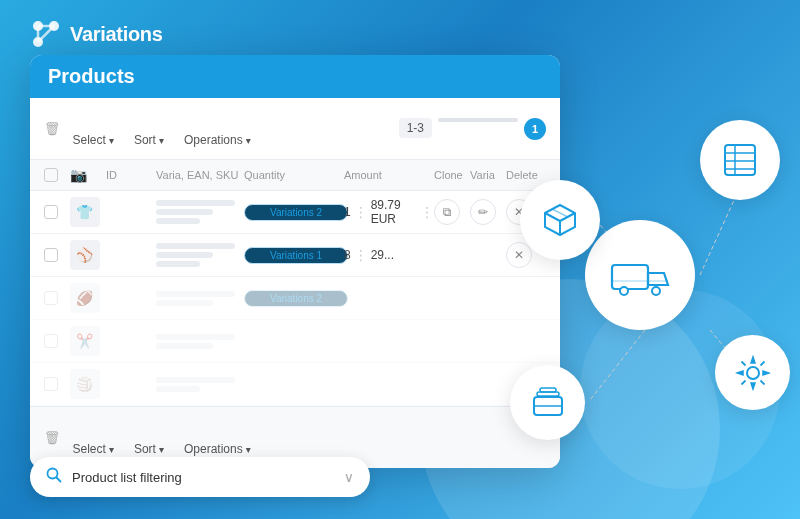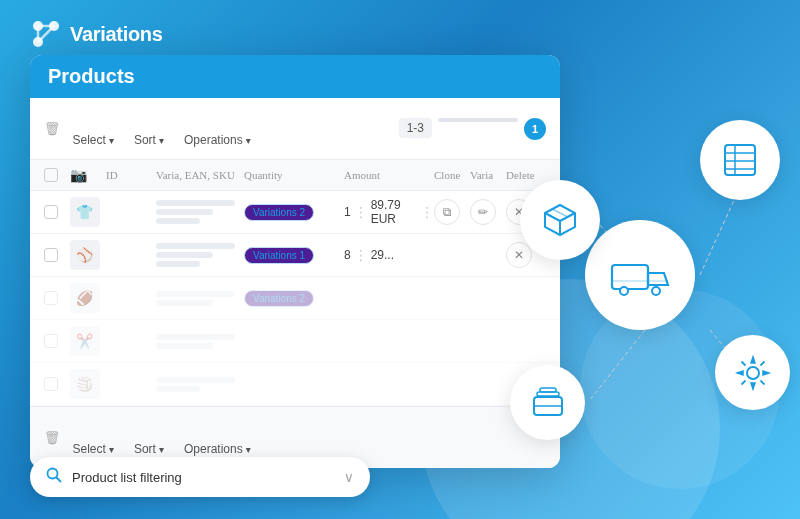--- a/index.html
+++ b/index.html
@@ -127,21 +127,20 @@
       display: grid;
       grid-template-columns: 26px 36px 50px 1fr 100px 90px 36px 36px 40px;
       padding: 6px 14px;
       border-bottom: 1px solid #e8ecf0;
       align-items: center;
     }
     .th {
       font-size: 11px;
       color: #999;
       font-weight: 500;
-      font-family: Liberation Serif, serif;
     }
 
     .table-row {
       display: grid;
       grid-template-columns: 26px 36px 50px 1fr 100px 90px 36px 36px 40px;
       padding: 6px 14px;
       border-bottom: 1px solid #f0f2f5;
       align-items: center;
       background: white;
     }
@@ -177,25 +176,25 @@
     .line {
       height: 6px;
       background: #e8ecf0;
       border-radius: 3px;
     }
     .line-long { width: 90%; }
     .line-med { width: 65%; }
     .line-short { width: 50%; }
 
     .variation-badge {
-      background: #4c1d95;
+      background: #0c4a6e;
       color: #1a9de0;
       border: 1px solid #b8dff5;
       font-size: 10px;
-      padding: 2px 8px;
+      padding: 2px 25px;
       border-radius: 10px;
       white-space: nowrap;
     }
 
     .qty-cell {
       display: flex;
       align-items: center;
       gap: 3px;
       font-size: 12px;
       color: #444;

